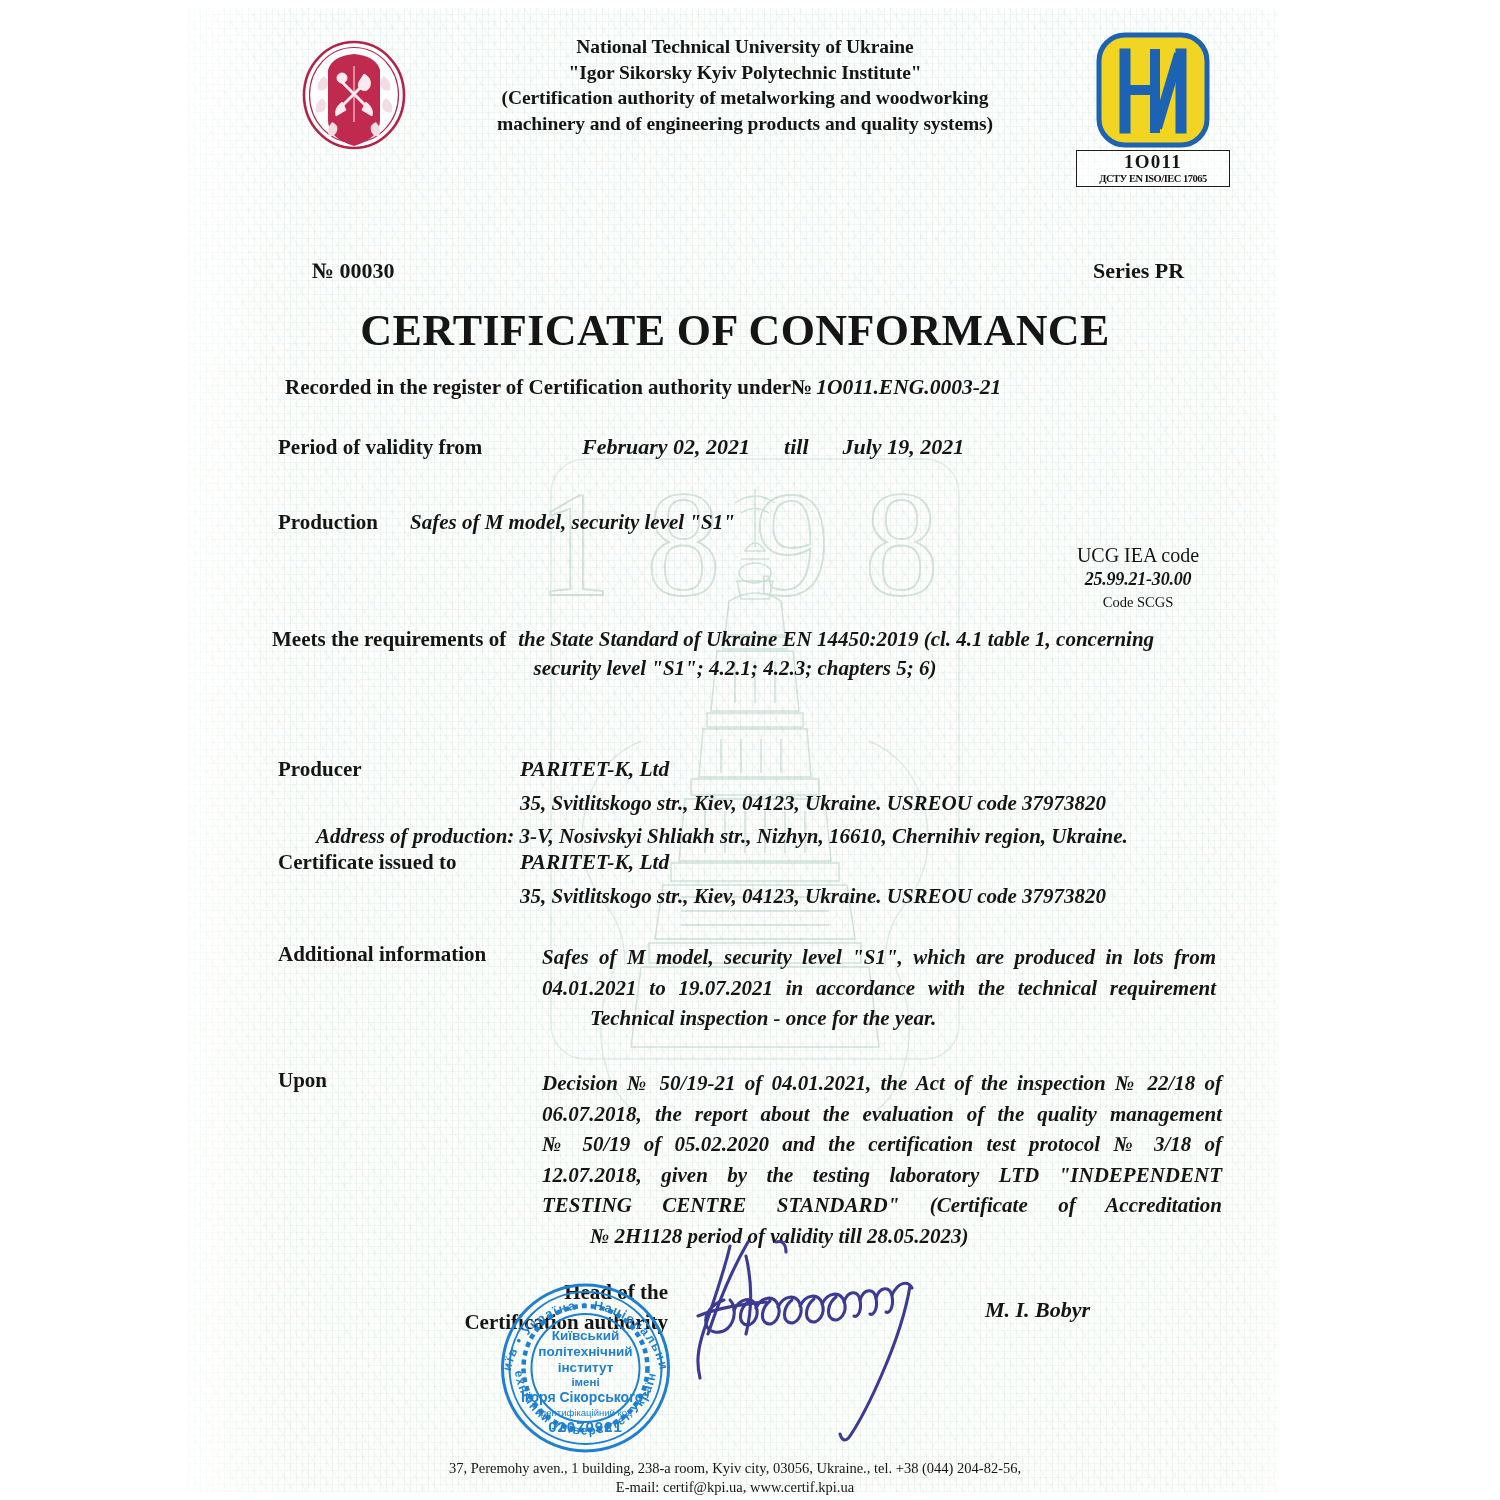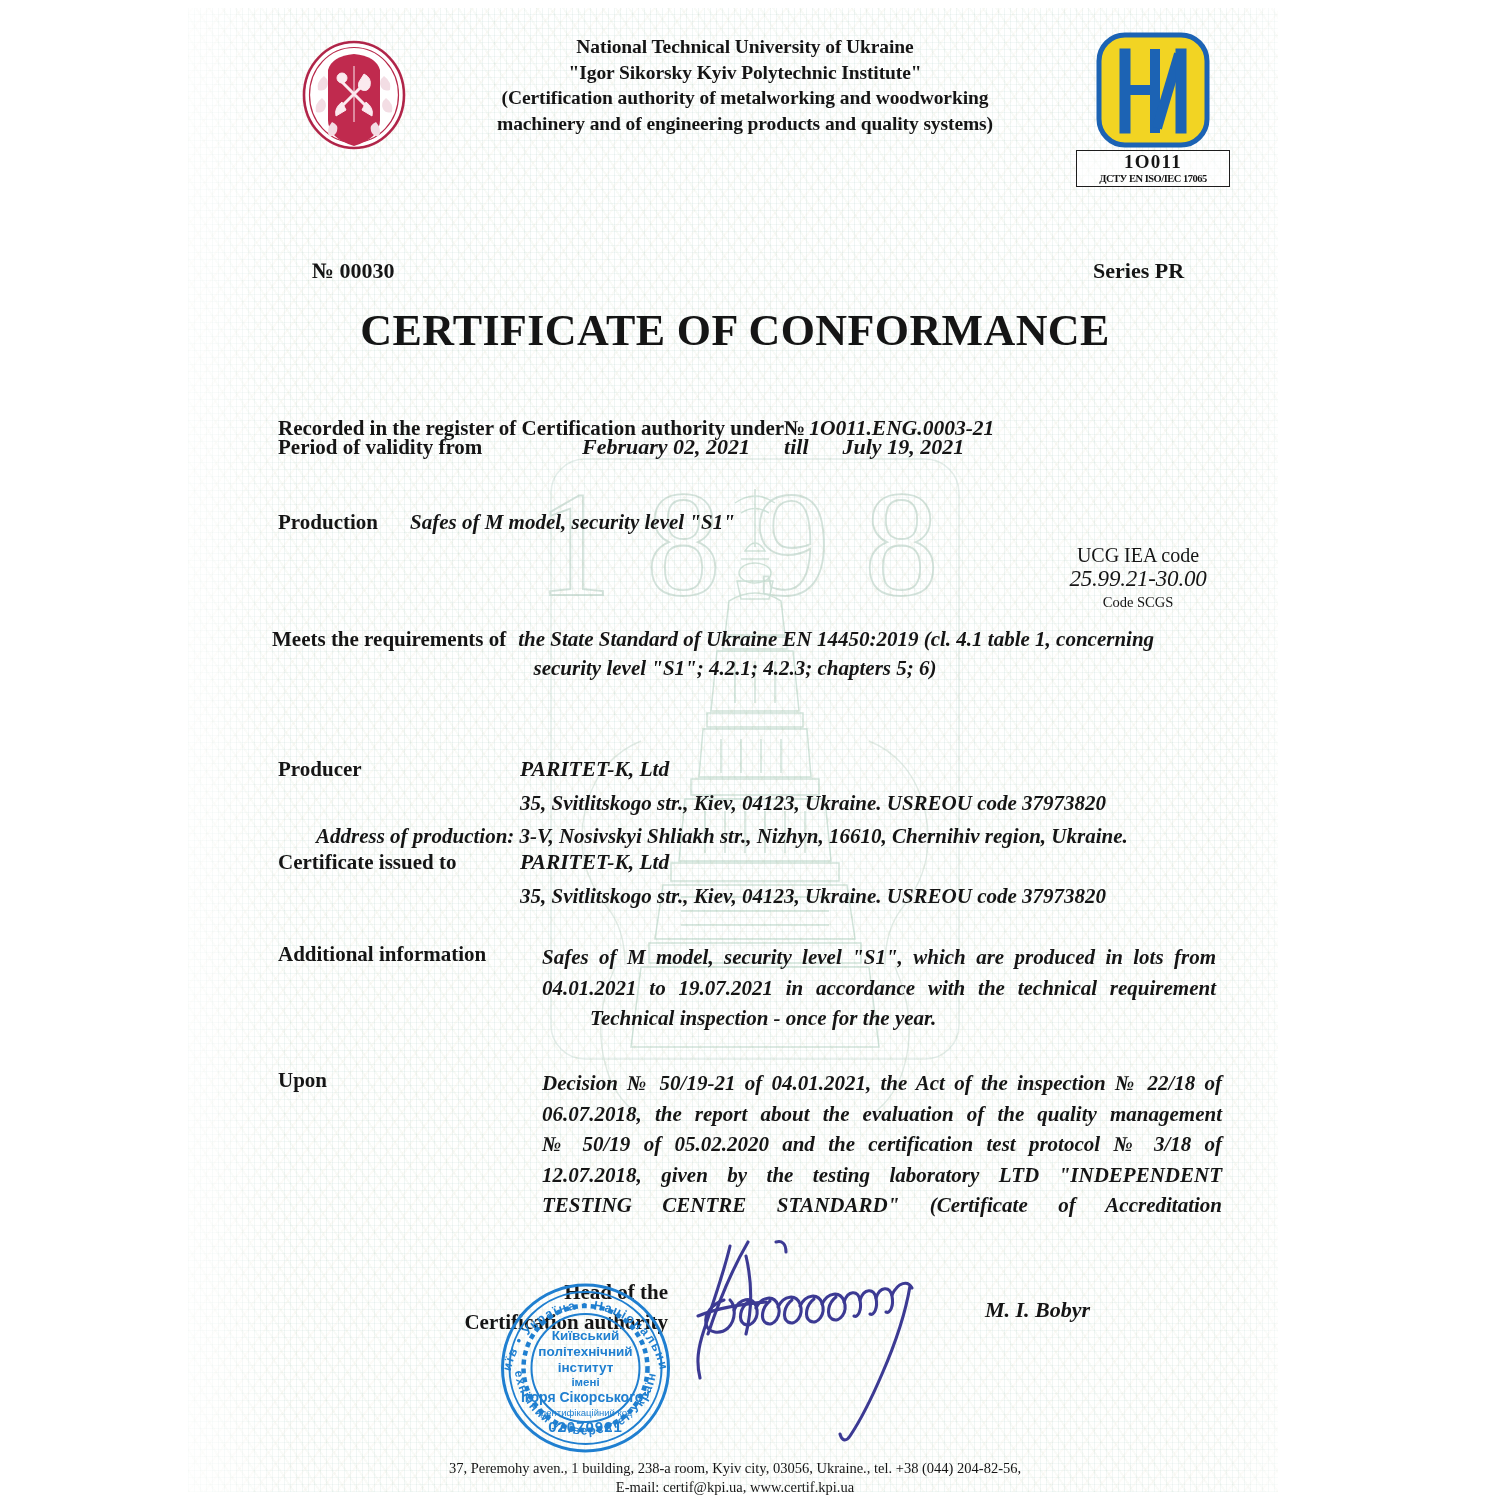--- a/index.html
+++ b/index.html
@@ -97,38 +97,38 @@
     position: absolute; left: 190px; top: 305px; width: 1090px;
     text-align: center; font-size: 44px; font-weight: bold;
     letter-spacing: 0.4px;
   }
 
   
   .row { position: absolute; }
   .lbl  { font-weight: bold; font-size: 21px; }
   .val  { font-weight: bold; font-style: italic; font-size: 21px; }
 
-  #row-recorded { left: 278px; top: 375px; margin-top: 41px; }
+  #row-recorded { left: 285px; top: 375px; }
   #row-recorded .val { font-size: 21.5px; }
 
   #row-validity { left: 278px; top: 434px; width: 960px; }
   #row-validity .lbl { display: inline-block; width: 300px; }
   #row-validity .val { font-size: 22px; }
   #row-validity .gap1 { display: inline-block; width: 26px; }
   #row-validity .gap2 { display: inline-block; width: 26px; }
 
   #row-production { left: 278px; top: 510px; }
   #row-production .lbl { display: inline-block; width: 128px; }
 
   #ucg {
     position: absolute; left: 1000px; top: 545px; width: 276px;
     text-align: center;
   }
   #ucg .cap { font-size: 20px; line-height: 20px; }
-  #ucg .code { font-size: 23px; font-weight: normal; font-style: italic; line-height: 28px; letter-spacing: -0.2px; }
+  #ucg .code { font-size: 18px; font-weight: bold; font-style: italic; line-height: 28px; letter-spacing: -0.2px; }
   #ucg .sub { font-size: 14.5px; line-height: 18px; }
 
   #row-meets { left: 272px; top: 627px; width: 960px; }
   #row-meets .lbl { font-size: 21px; }
   #row-meets .val { font-size: 21px; }
   #row-meets .line2 { display: block; text-align: center; padding-right: 34px; margin-top: 4px; }
 
   #row-producer { left: 278px; top: 757px; width: 960px; }
   #row-producer .lbl { position: absolute; left: 0; top: 0; }
   #row-producer .v1 { position: absolute; left: 242px; top: 0; font-size: 21.5px; }
@@ -322,20 +322,21 @@
   </div>
 
   <div class="row" id="row-upon">
     <span class="lbl">Upon</span>
     <div class="block">
       <div class="just">Decision № 50/19-21 of 04.01.2021, the Act of the inspection № 22/18 of</div>
       <div class="just">06.07.2018, the report about the evaluation of the quality management</div>
       <div class="just">№ 50/19 of 05.02.2020 and the certification test protocol № 3/18 of</div>
       <div class="just">12.07.2018, given by the testing laboratory LTD "INDEPENDENT</div>
       <div class="just">TESTING CENTRE STANDARD" (Certificate of Accreditation</div>
+      <div class="lastline">№ 2H1128 period of validity till 28.05.2023)</div>
     </div>
   </div>
 
   <div id="sig-label">
     <div>Head of the</div>
     <div>Certification authority</div>
   </div>
 
   <svg id="stamp" viewBox="0 0 205 205">
     <defs>

